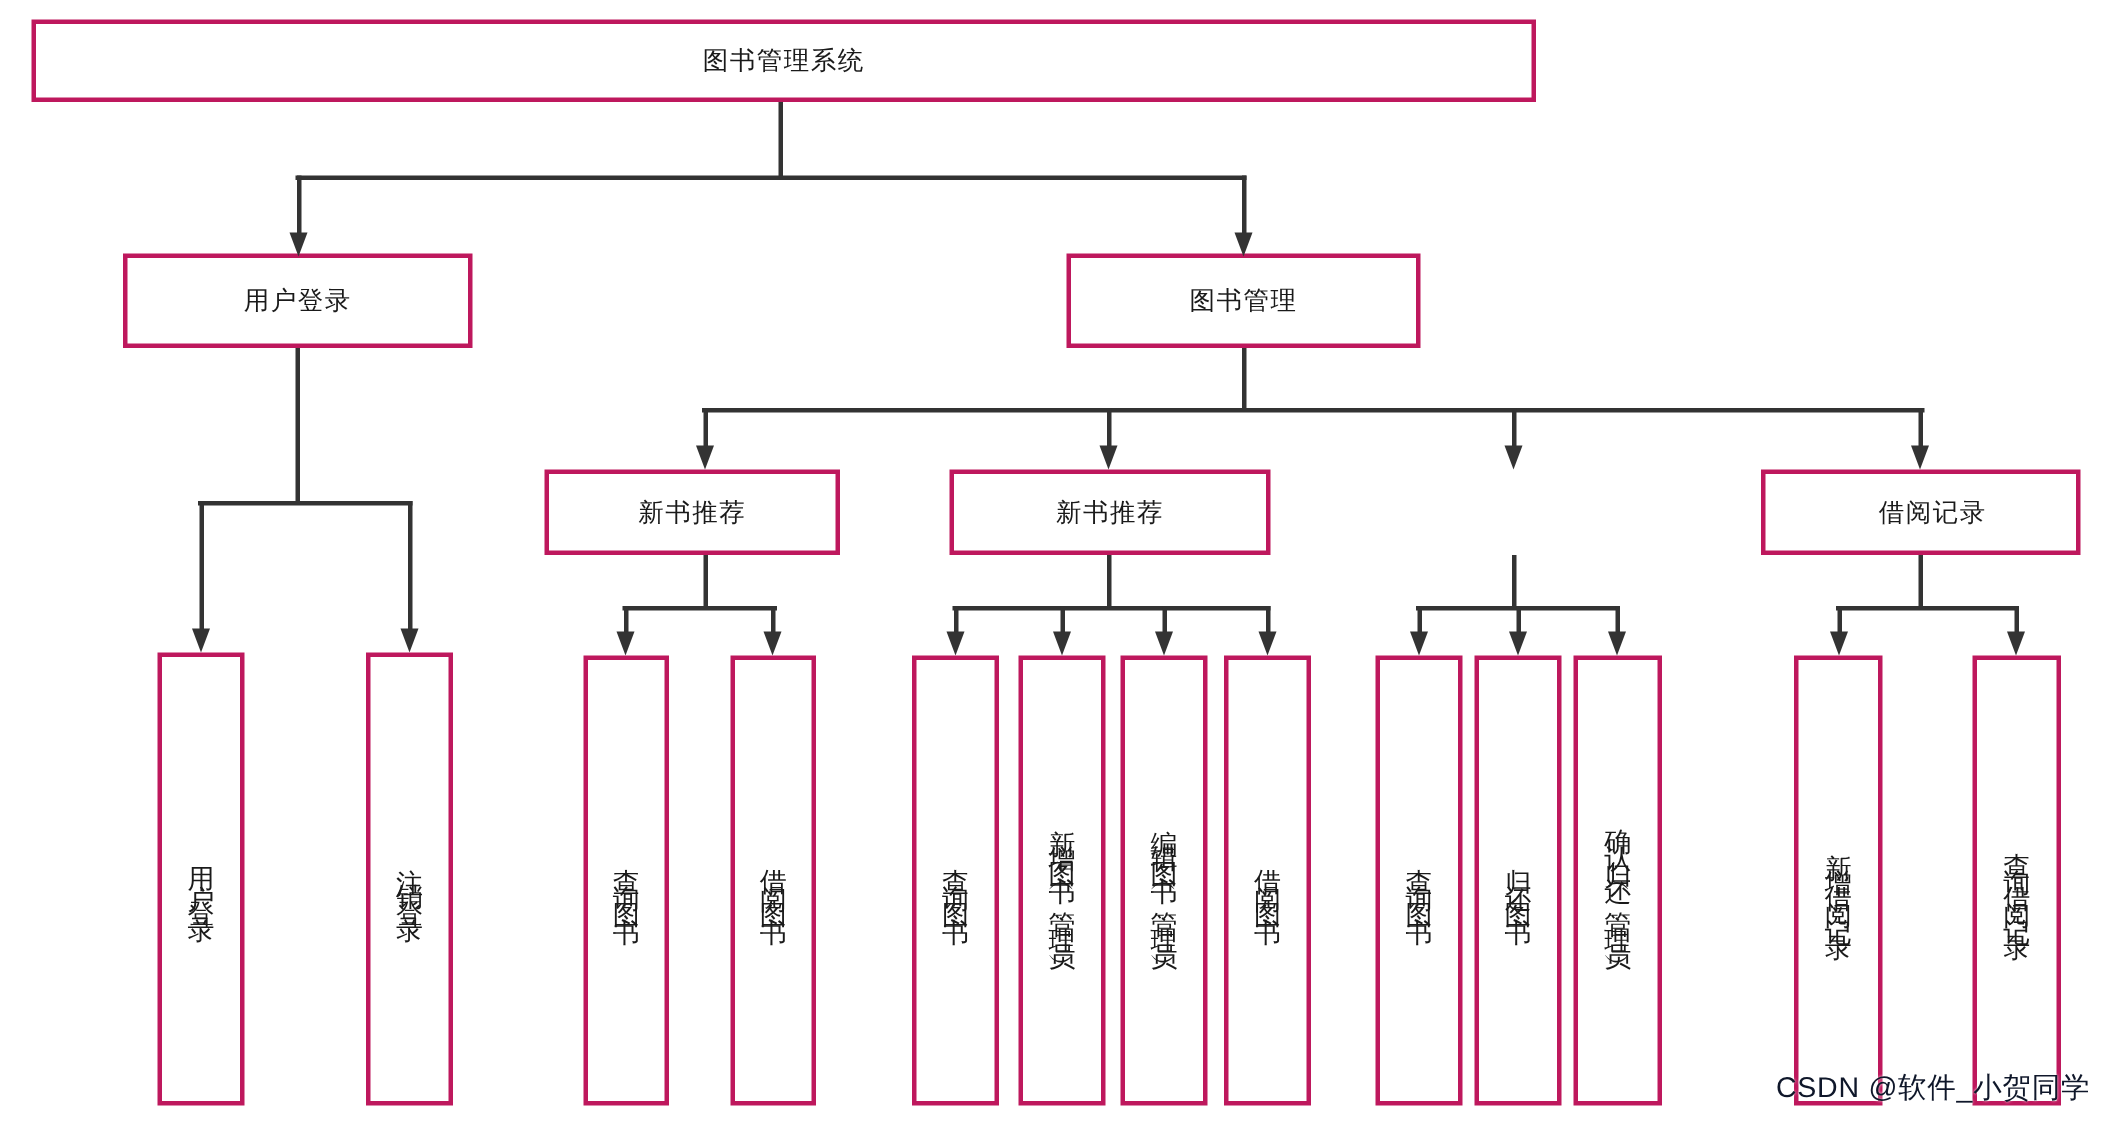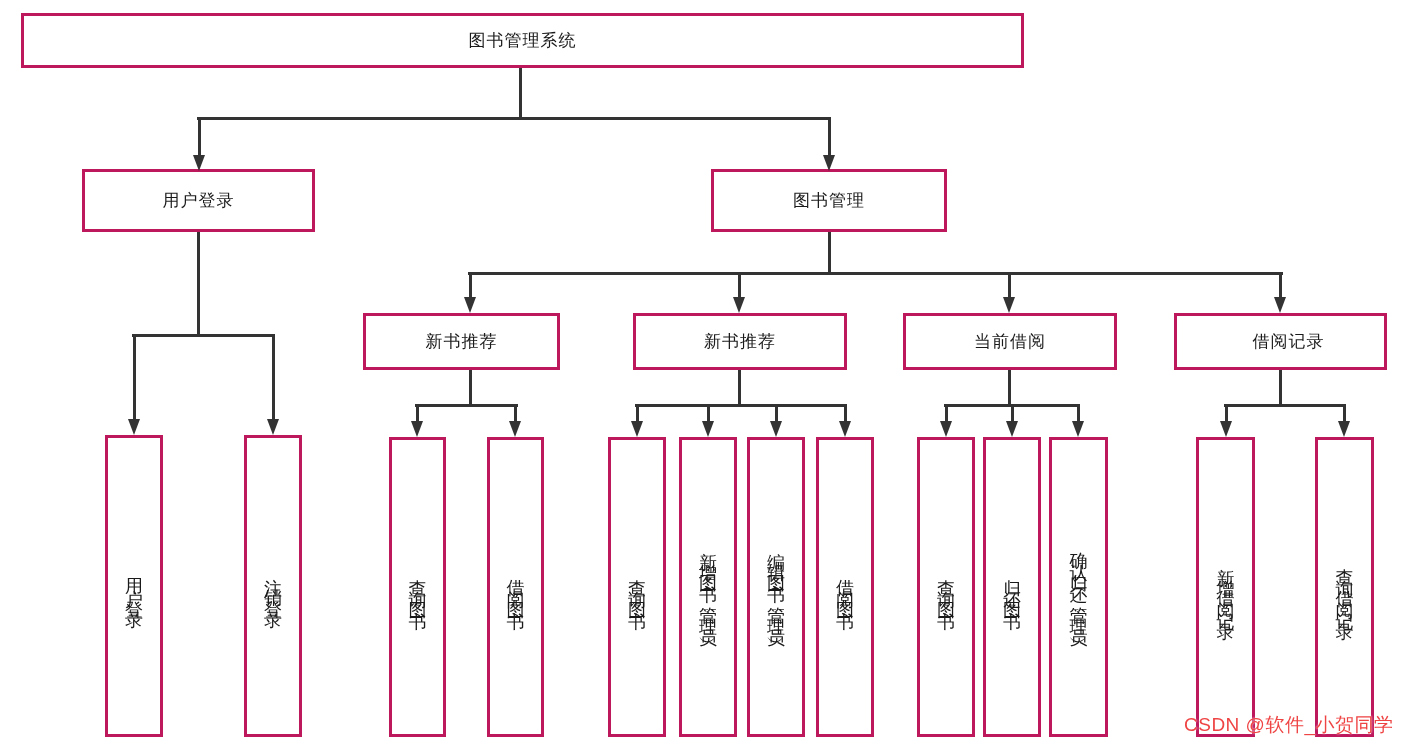--- a/index.html
+++ b/index.html
@@ -40,21 +40,21 @@
     width: 0; height: 0;
     border-left: 6px solid transparent;
     border-right: 6px solid transparent;
     border-top: 16px solid #333333;
   }
   .watermark {
     position: absolute;
     left: 1184px;
     top: 712px;
     font-size: 19px;
-    color: #ef4444;
+    color: #0f172a;
     letter-spacing: 0.5px;
     white-space: nowrap;
     text-shadow: 0 0 2px #ffffff;
   }
 </style>
 </head>
 <body>
 
 <div class="canvas">
 
@@ -67,23 +67,20 @@
   </div>
   <div class="box" style="left:711px; top:169px; width:236px; height:63px;">
     <span class="hlabel">图书管理</span>
   </div>
 
   <div class="box" style="left:363px; top:313px; width:197px; height:57px;">
     <span class="hlabel">新书推荐</span>
   </div>
   <div class="box" style="left:633px; top:313px; width:214px; height:57px;">
     <span class="hlabel">新书推荐</span>
-  </div>
-  <div class="box" style="left:903px; top:313px; width:214px; height:57px;">
-    <span class="hlabel">当前借阅</span>
   </div>
   <div class="box" style="left:1174px; top:313px; width:213px; height:57px;padding-left:16px;">
     <span class="hlabel">借阅记录</span>
   </div>
 
   <div class="box" style="left:105px; top:435px; width:58px; height:302px;">
     <span class="vtext">用户登录</span>
   </div>
   <div class="box" style="left:244px; top:435px; width:58px; height:302px;">
     <span class="vtext">注销登录</span>

